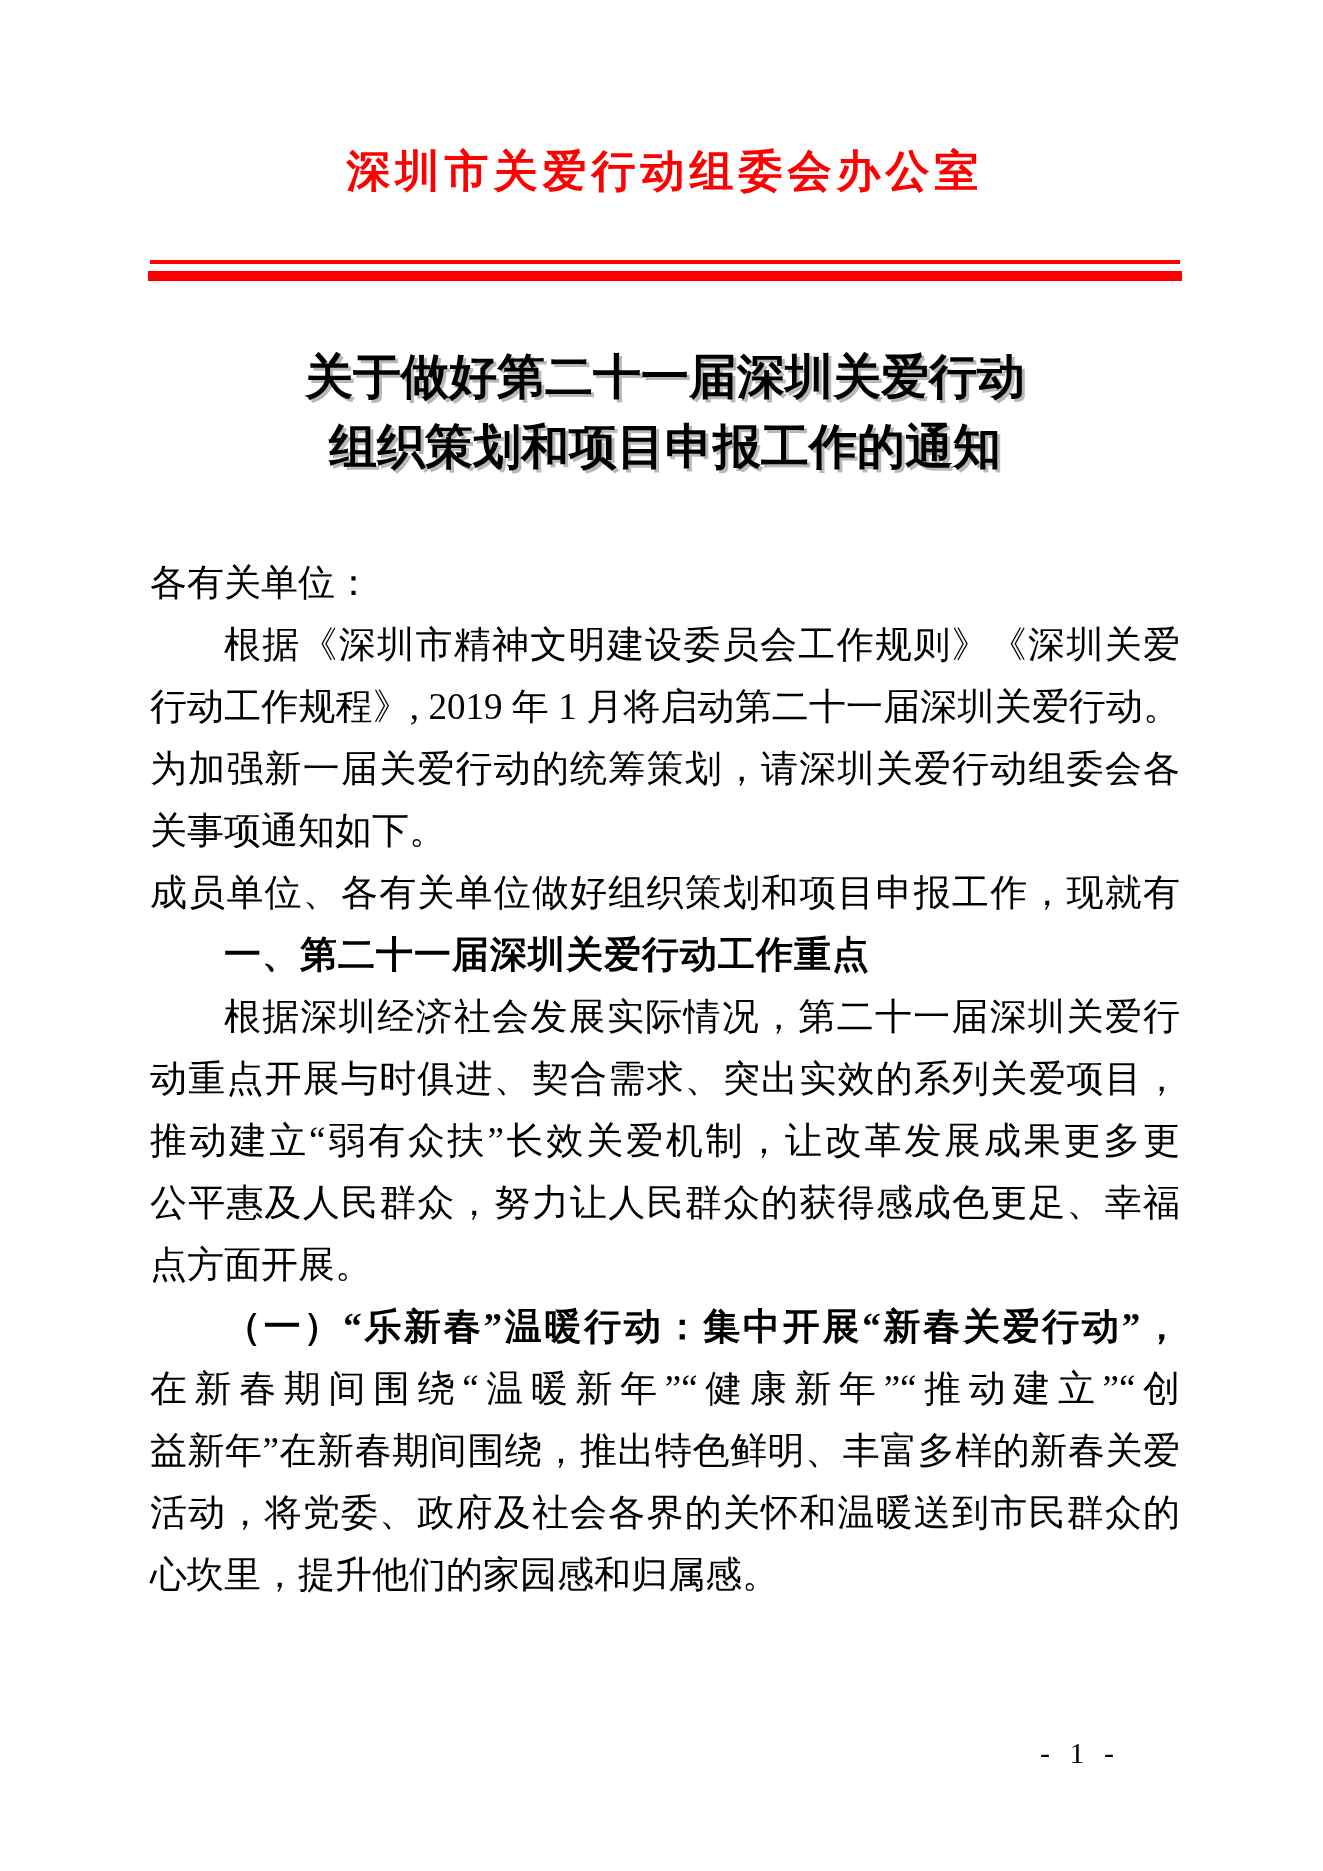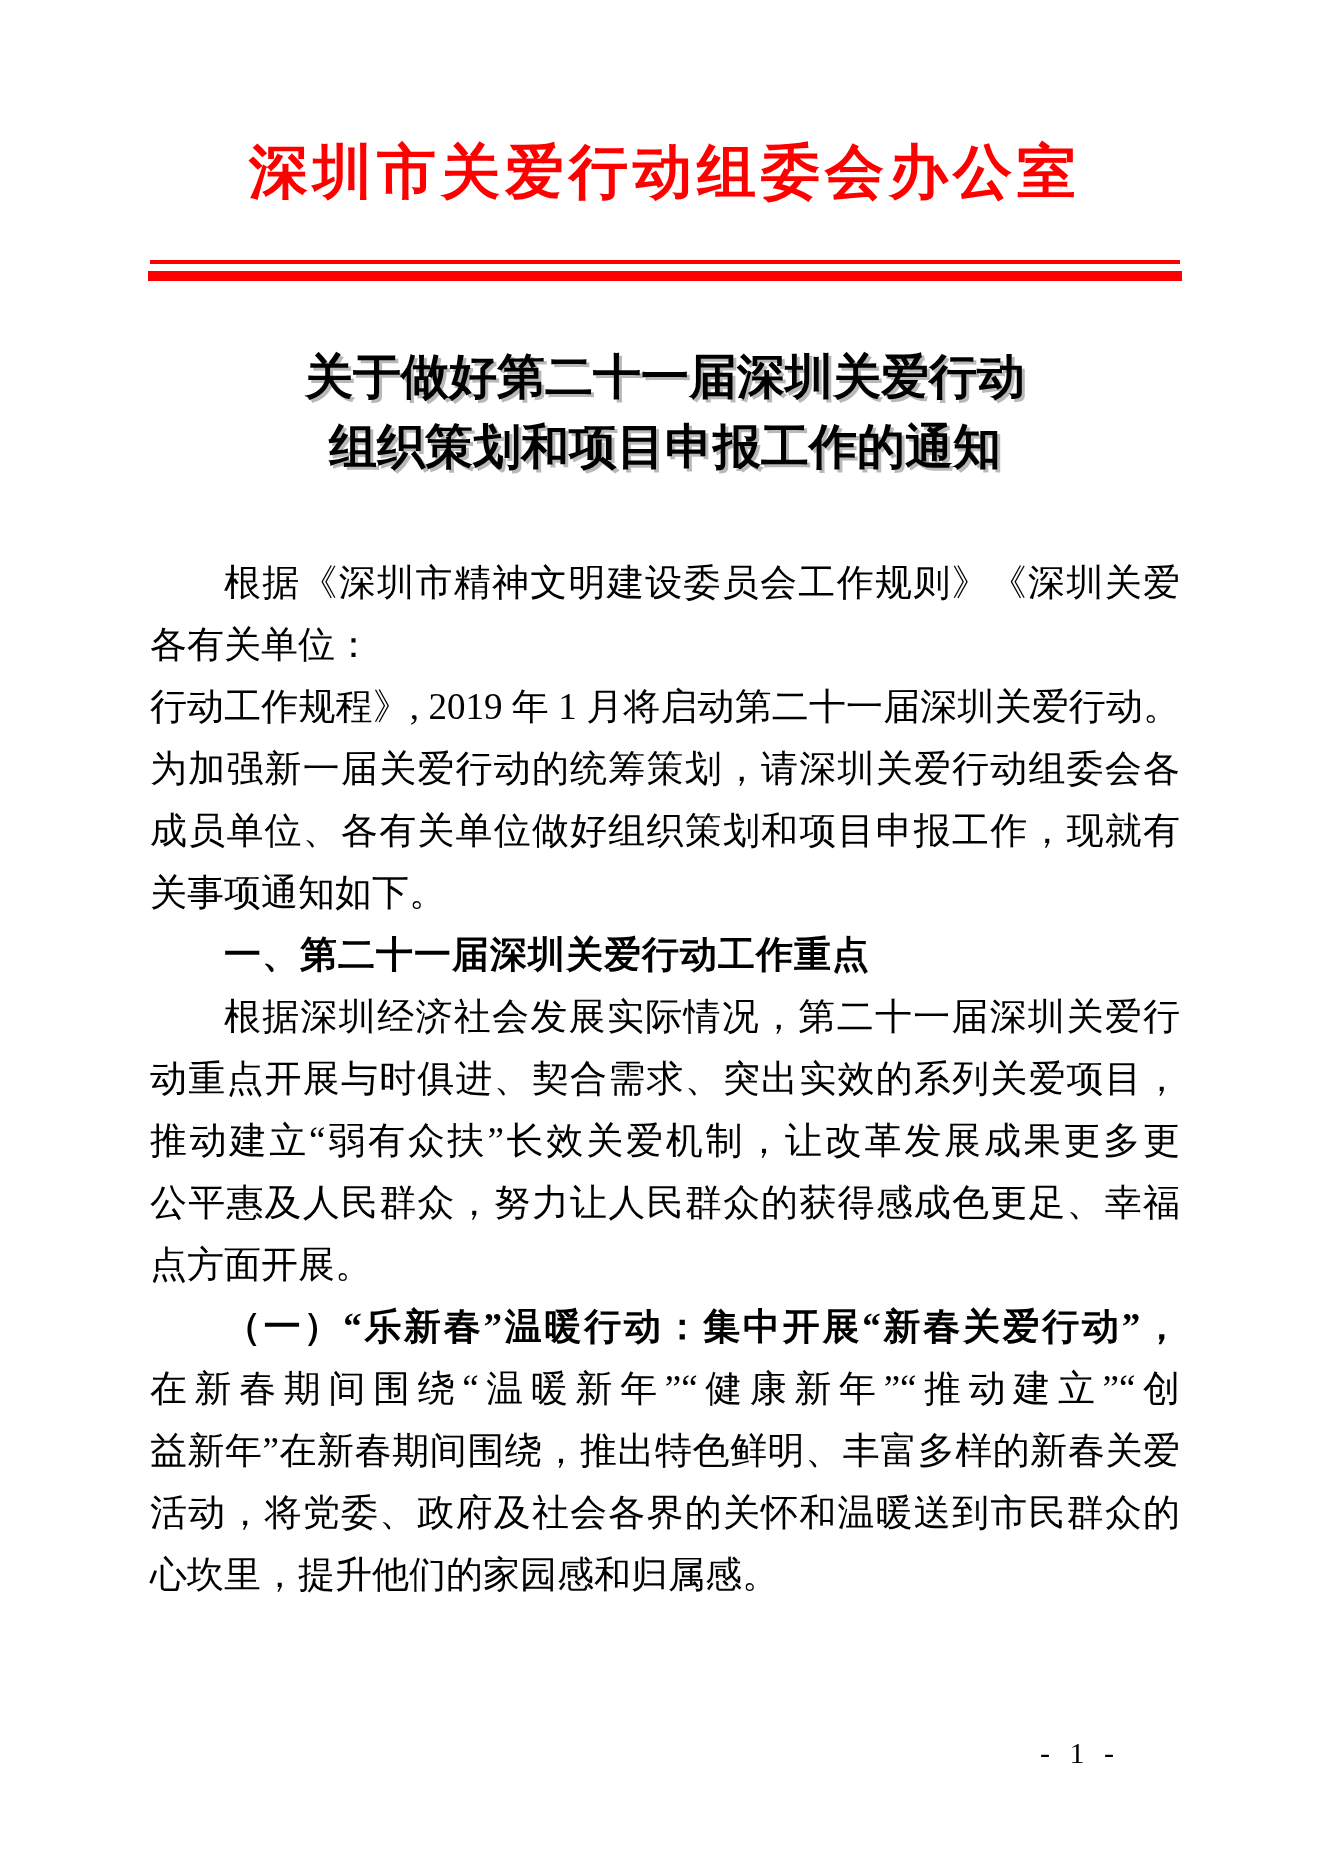--- a/index.html
+++ b/index.html
@@ -16,21 +16,21 @@
     font-family: "Liberation Serif", serif;
     color: #000000;
   }
   
   .office-name {
     position: absolute;
     top: 128px;
     left: 150px;
     width: 1030px;
     text-align: center;
-    font-size: 59px;
+    font-size: 44px;
     line-height: 88px;
     font-weight: bold;
     letter-spacing: 5px;
     color: #fe0000;
     white-space: nowrap;
   }
   .rule-thin {
     position: absolute;
     top: 260px;
     left: 150px;
@@ -112,26 +112,26 @@
   <div class="rule-thin"></div>
 
   <div class="rule-thick"></div>
 
   <div class="doc-title">
     <div>关于做好第二十一届深圳关爱行动</div>
     <div>组织策划和项目申报工作的通知</div>
   </div>
 
   <div class="body-text" id="body-lines">
+      <div class="line">各有关单位：</div>
       <div class="line indent fill">根据《深圳市精神文明建设委员会工作规则》《深圳关爱</div>
-      <div class="line">各有关单位：</div>
       <div class="line fill">行动工作规程》, 2019 年 1 月将启动第二十一届深圳关爱行动。</div>
       <div class="line fill">为加强新一届关爱行动的统筹策划，请深圳关爱行动组委会各</div>
+      <div class="line">关事项通知如下。</div>
       <div class="line fill">成员单位、各有关单位做好组织策划和项目申报工作，现就有</div>
-      <div class="line">关事项通知如下。</div>
       <div class="line heading indent">一、第二十一届深圳关爱行动工作重点</div>
       <div class="line indent fill">根据深圳经济社会发展实际情况，第二十一届深圳关爱行</div>
       <div class="line fill">动重点开展与时俱进、契合需求、突出实效的系列关爱项目，</div>
       <div class="line fill">推动建立“弱有众扶”长效关爱机制，让改革发展成果更多更</div>
       <div class="line fill">公平惠及人民群众，努力让人民群众的获得感成色更足、幸福</div>
       <div class="line">点方面开展。</div>
       <div class="line emphasis indent fill">（一）“乐新春”温暖行动：集中开展“新春关爱行动”，</div>
       <div class="line fill">在新春期间围绕“温暖新年”“健康新年”“推动建立”“创</div>
       <div class="line fill">益新年”在新春期间围绕，推出特色鲜明、丰富多样的新春关爱</div>
       <div class="line fill">活动，将党委、政府及社会各界的关怀和温暖送到市民群众的</div>

